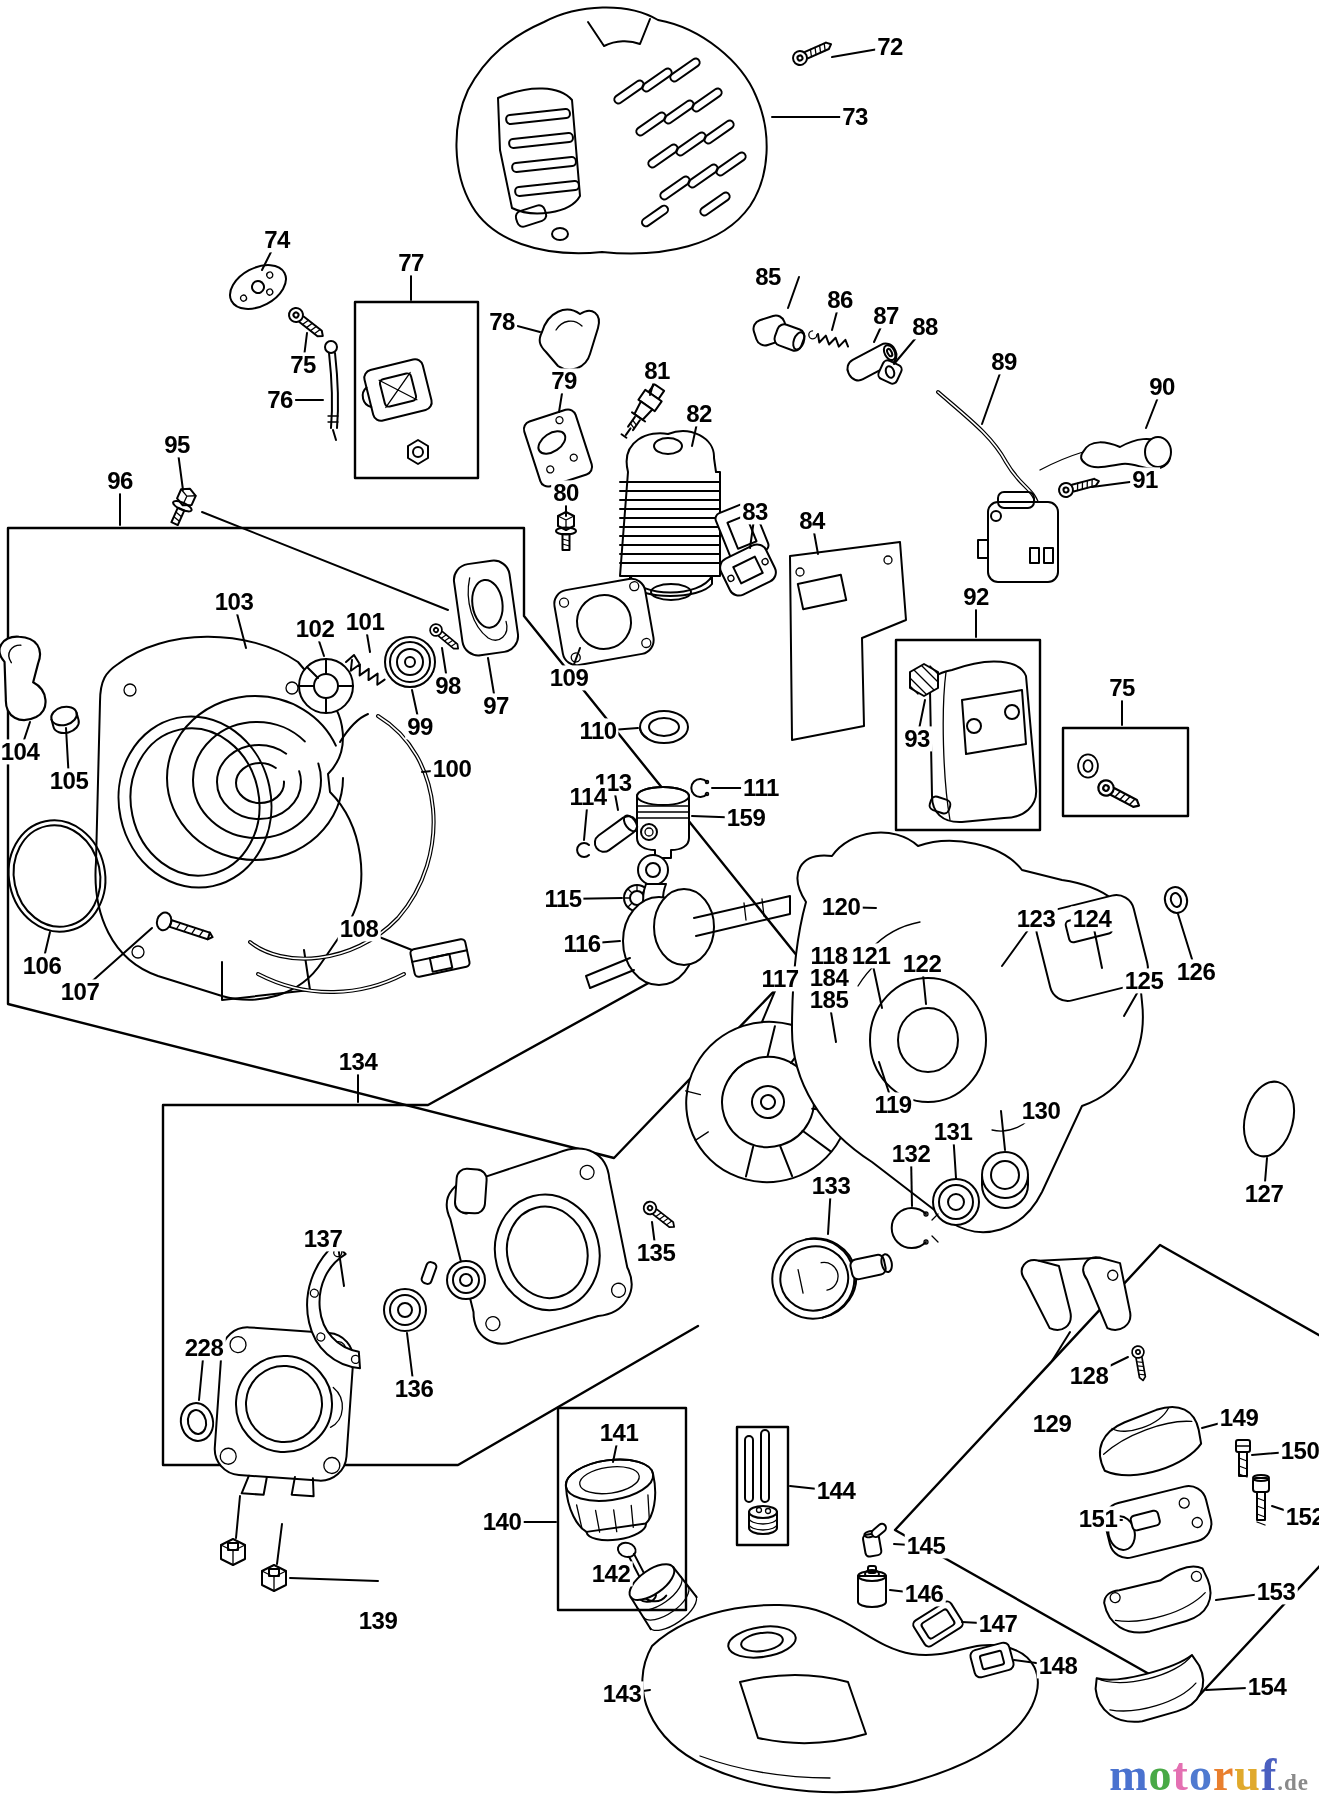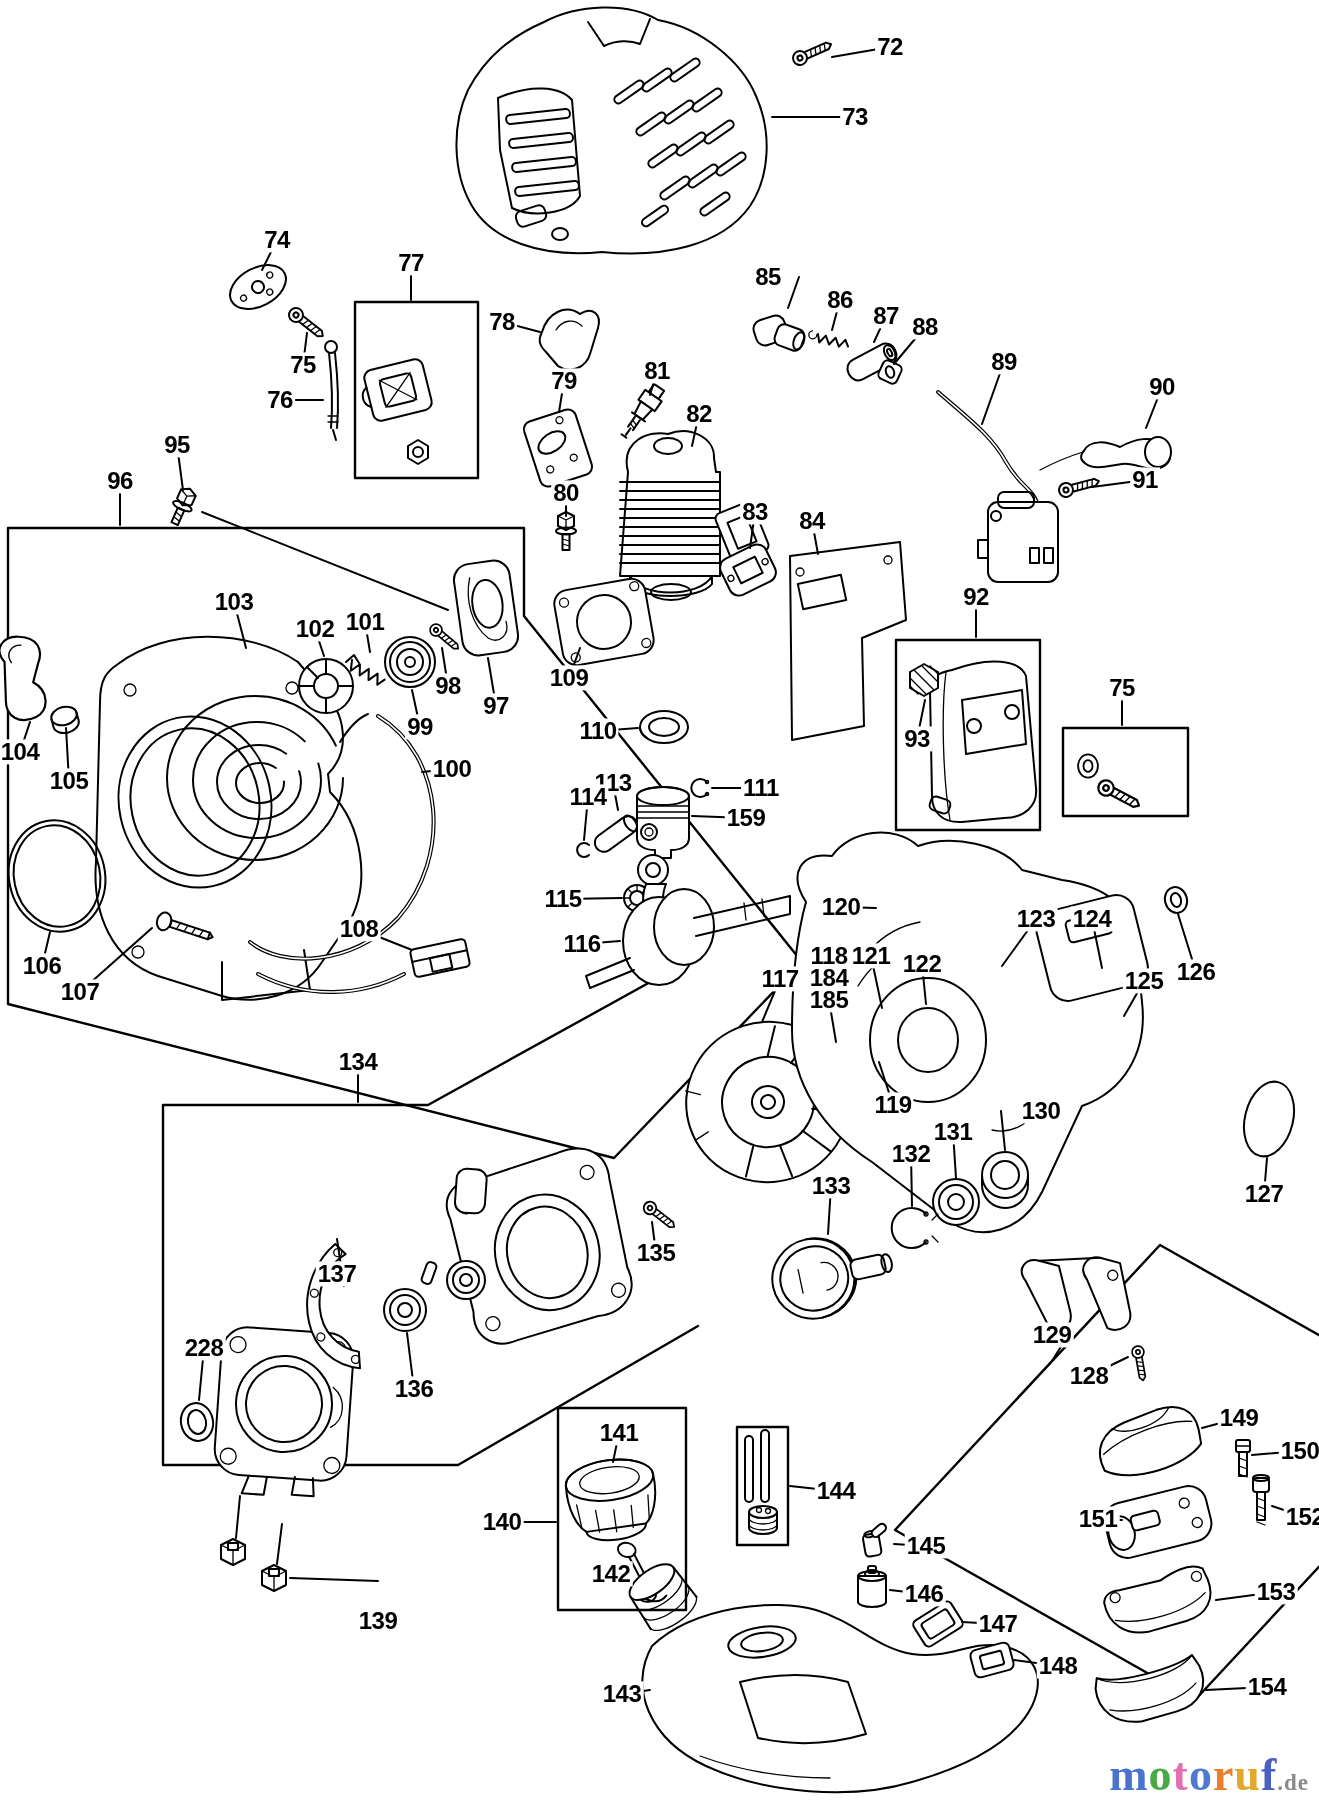--- a/index.html
+++ b/index.html
@@ -743,29 +743,29 @@
       <div class="part-label" style="left: 893px; top: 1105px;">119</div>
       <div class="part-label" style="left: 841px; top: 907px;">120</div>
       <div class="part-label" style="left: 871px; top: 956px;">121</div>
       <div class="part-label" style="left: 922px; top: 964px;">122</div>
       <div class="part-label" style="left: 1036px; top: 919px;">123</div>
       <div class="part-label" style="left: 1092px; top: 919px;">124</div>
       <div class="part-label" style="left: 1144px; top: 981px;">125</div>
       <div class="part-label" style="left: 1196px; top: 972px;">126</div>
       <div class="part-label" style="left: 1264px; top: 1194px;">127</div>
       <div class="part-label" style="left: 1089px; top: 1376px;">128</div>
-      <div class="part-label" style="left: 1052px; top: 1335px;">129</div>
+      <div class="part-label" style="left: 1052px; top: 1424px;">129</div>
       <div class="part-label" style="left: 1001px; top: 1111px; margin-left: 40px;">130</div>
       <div class="part-label" style="left: 953px; top: 1132px;">131</div>
       <div class="part-label" style="left: 911px; top: 1154px;">132</div>
       <div class="part-label" style="left: 831px; top: 1186px;">133</div>
       <div class="part-label" style="left: 358px; top: 1062px;">134</div>
       <div class="part-label" style="left: 656px; top: 1253px;">135</div>
       <div class="part-label" style="left: 414px; top: 1389px;">136</div>
-      <div class="part-label" style="left: 337px; top: 1239px; margin-top: 35px;">137</div>
+      <div class="part-label" style="left: 323px; top: 1239px;">137</div>
       <div class="part-label" style="left: 204px; top: 1348px;">228</div>
       <div class="part-label" style="left: 378px; top: 1581px; margin-top: 40px;">139</div>
       <div class="part-label" style="left: 502px; top: 1522px;">140</div>
       <div class="part-label" style="left: 619px; top: 1433px;">141</div>
       <div class="part-label" style="left: 611px; top: 1574px;">142</div>
       <div class="part-label" style="left: 622px; top: 1694px;">143</div>
       <div class="part-label" style="left: 836px; top: 1491px;">144</div>
       <div class="part-label" style="left: 926px; top: 1546px;">145</div>
       <div class="part-label" style="left: 924px; top: 1594px;">146</div>
       <div class="part-label" style="left: 998px; top: 1624px;">147</div>

